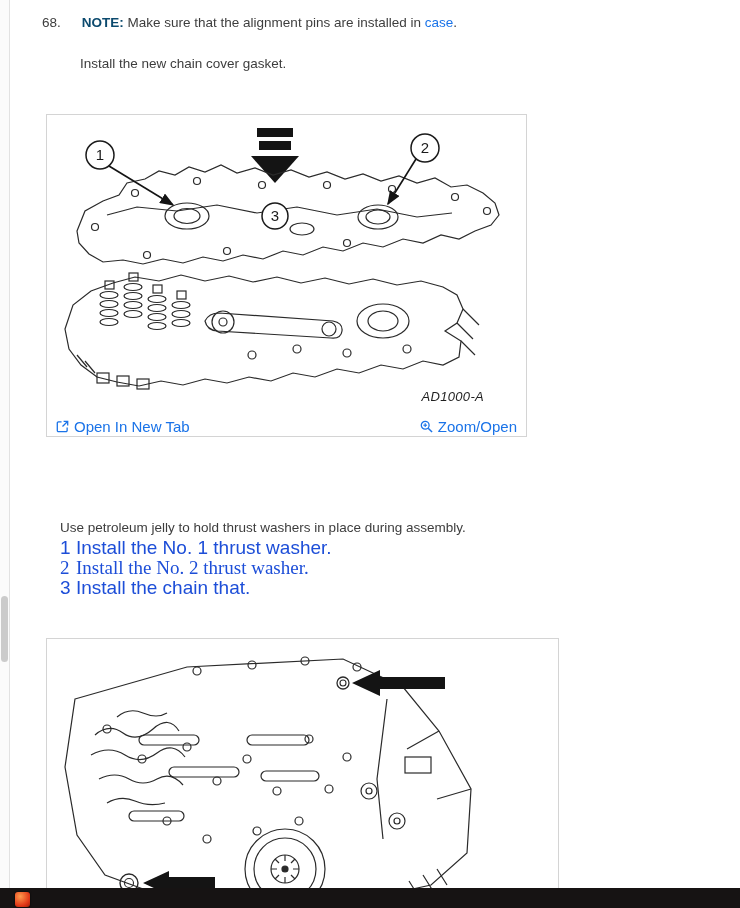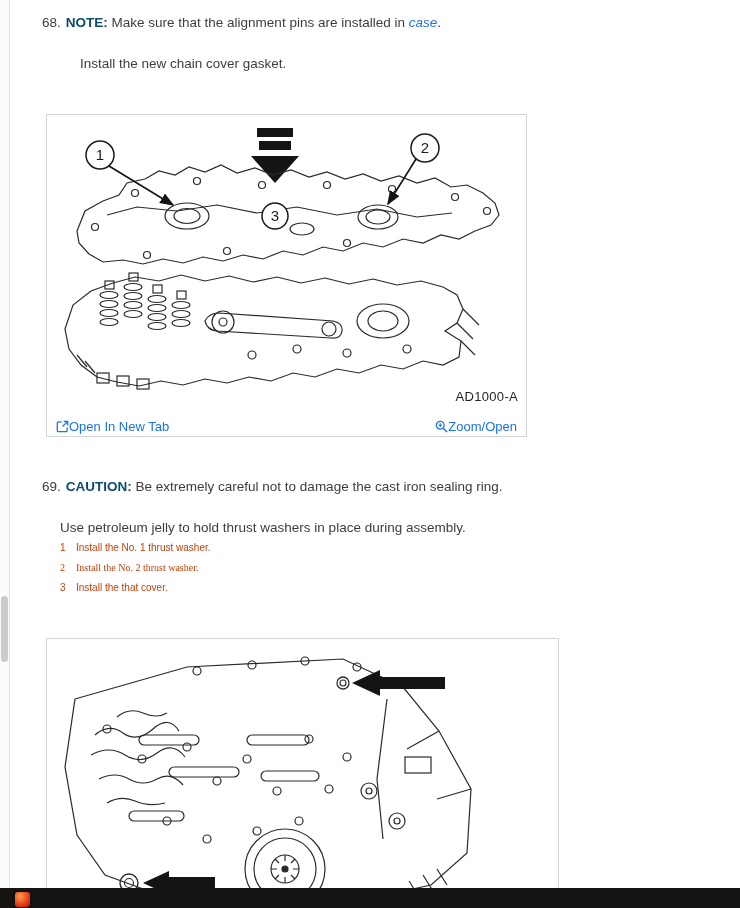--- a/index.html
+++ b/index.html
@@ -5,34 +5,34 @@
   html,body { margin:0; padding:0; background:#fff; }
   .page {
     position:relative; width:740px; height:908px; background:#ffffff;
     font-family:"Liberation Sans", sans-serif; overflow:hidden;
   }
   .txt {
     position:absolute; font-size:13.5px; line-height:20px; color:#3d3d3d;
     white-space:nowrap;
   }
   .txt b { font-weight:bold; color:#0c4a6e; }
-  .stepnum { margin-right:5px; }
-  a.inline-link { color:#1a73e8; text-decoration:none; cursor:pointer;font-style:italic; }
-  .list-row { position:absolute; white-space:nowrap; font-size:10px; line-height:20px; color:#c2410c; }
+  .stepnum { margin-right:21px; }
+  a.inline-link { color:#1a73e8; text-decoration:none; cursor:pointer; }
+  .list-row { position:absolute; white-space:nowrap; font-size:19px; line-height:20px; color:#1d4ed8; }
   .list-num { display:inline-block; width:16px; }
   .figure { position:absolute; background:#fff; border:1px solid #d4d4d4; box-sizing:border-box; }
   .fig-art { position:absolute; left:0; top:0; }
   .fig-caption { position:absolute; font-size:13px; color:#1f1f1f; letter-spacing:0.3px; }
   .fig-links {
     position:absolute; left:0; right:0; top:300px; height:23px;
     display:flex; justify-content:space-between; align-items:center; padding:0 9px;
   }
   .fig-link {
-    display:inline-flex; align-items:center; 
-    color:#1a73e8; font-size:13px; text-decoration:none; cursor:pointer;
+    display:inline-flex; align-items:center; gap:5px;
+    color:#1a73e8; font-size:15px; text-decoration:none; cursor:pointer;
   }
   .left-rail {
     position:absolute; left:0; top:0; width:10px; height:888px;
     background:#fbfbfb; border-right:1px solid #e2e2e2; box-sizing:border-box;
   }
   .left-thumb {
     position:absolute; left:1px; top:596px; width:7px; height:66px;
     background:#cbcbcb; border-radius:4px;
   }
   .taskbar {
@@ -152,21 +152,21 @@
       <g>
         <circle cx="378" cy="33" r="14" fill="#fff" stroke="#1a1a1a" stroke-width="1.5"></circle>
         <text x="378" y="38" font-size="15" text-anchor="middle" fill="#1a1a1a">2</text>
       </g>
       <g>
         <circle cx="228" cy="101" r="13" fill="#fff" stroke="#1a1a1a" stroke-width="1.5"></circle>
         <text x="228" y="106" font-size="15" text-anchor="middle" fill="#1a1a1a">3</text>
       </g>
     </svg>
 
-    <span class="fig-caption" style="right:8px; top:274px;">AD1000-A</span>
+    <span class="fig-caption" style="right:42px; top:274px;font-style:italic;">AD1000-A</span>
 
     <div class="fig-links">
       <a class="fig-link">
         <svg width="13" height="13" viewBox="0 0 14 14">
           <path d="M6 2 H2.6 A1.2 1.2 0 0 0 1.4 3.2 V11.4 A1.2 1.2 0 0 0 2.6 12.6 H10.8 A1.2 1.2 0 0 0 12 11.4 V8" fill="none" stroke="#1a73e8" stroke-width="1.4"></path>
           <path d="M8.2 1.4 H12.6 V5.8 M12.4 1.6 L7 7" fill="none" stroke="#1a73e8" stroke-width="1.4"></path>
         </svg>
         <span>Open In New Tab</span>
       </a>
       <a class="fig-link">
@@ -174,33 +174,30 @@
           <circle cx="5.6" cy="5.6" r="4.2" fill="none" stroke="#1a73e8" stroke-width="1.4"></circle>
           <line x1="8.8" y1="8.8" x2="13" y2="13" stroke="#1a73e8" stroke-width="1.6"></line>
           <line x1="3.6" y1="5.6" x2="7.6" y2="5.6" stroke="#1a73e8" stroke-width="1.2"></line>
           <line x1="5.6" y1="3.6" x2="5.6" y2="7.6" stroke="#1a73e8" stroke-width="1.2"></line>
         </svg>
         <span>Zoom/Open</span>
       </a>
     </div>
   </div>
 
-  <div class="txt" style="left:42px; top:477px;">
-    <span class="stepnum">69.</span><b>CAUTION:</b><span> Be extremely careful not to damage the cast iron sealing ring.</span>
-  </div>
   <div class="txt" style="left:60px; top:518px;">Use petroleum jelly to hold thrust washers in place during assembly.</div>
 
   <div class="list-row" style="left:60px; top:538px;">
     <span class="list-num">1</span><span>Install the No. 1 thrust washer.</span>
   </div>
   <div class="list-row" style="left:60px; top:558px;font-family:Liberation Serif, serif;">
     <span class="list-num">2</span><span>Install the No. 2 thrust washer.</span>
   </div>
   <div class="list-row" style="left:60px; top:578px;">
-    <span class="list-num">3</span><span>Install the that cover.</span>
+    <span class="list-num">3</span><span>Install the chain that.</span>
   </div>
 
   <div class="figure" style="left:46px; top:638px; width:513px; height:280px;">
     <svg class="fig-art" width="511" height="278" viewBox="0 0 511 278">
 
       <g stroke="#2a2a2a" stroke-width="1.2" fill="none">
         <path d="M28,60 L140,28 L296,20 L356,48 L392,92 L424,150 L420,214 L384,246 L310,262 L205,268 L118,258 L58,236 L30,196 L18,128 Z"></path>
         <circle cx="150" cy="32" r="4"></circle>
           <circle cx="205" cy="26" r="4"></circle>
         <circle cx="258" cy="22" r="4"></circle>

